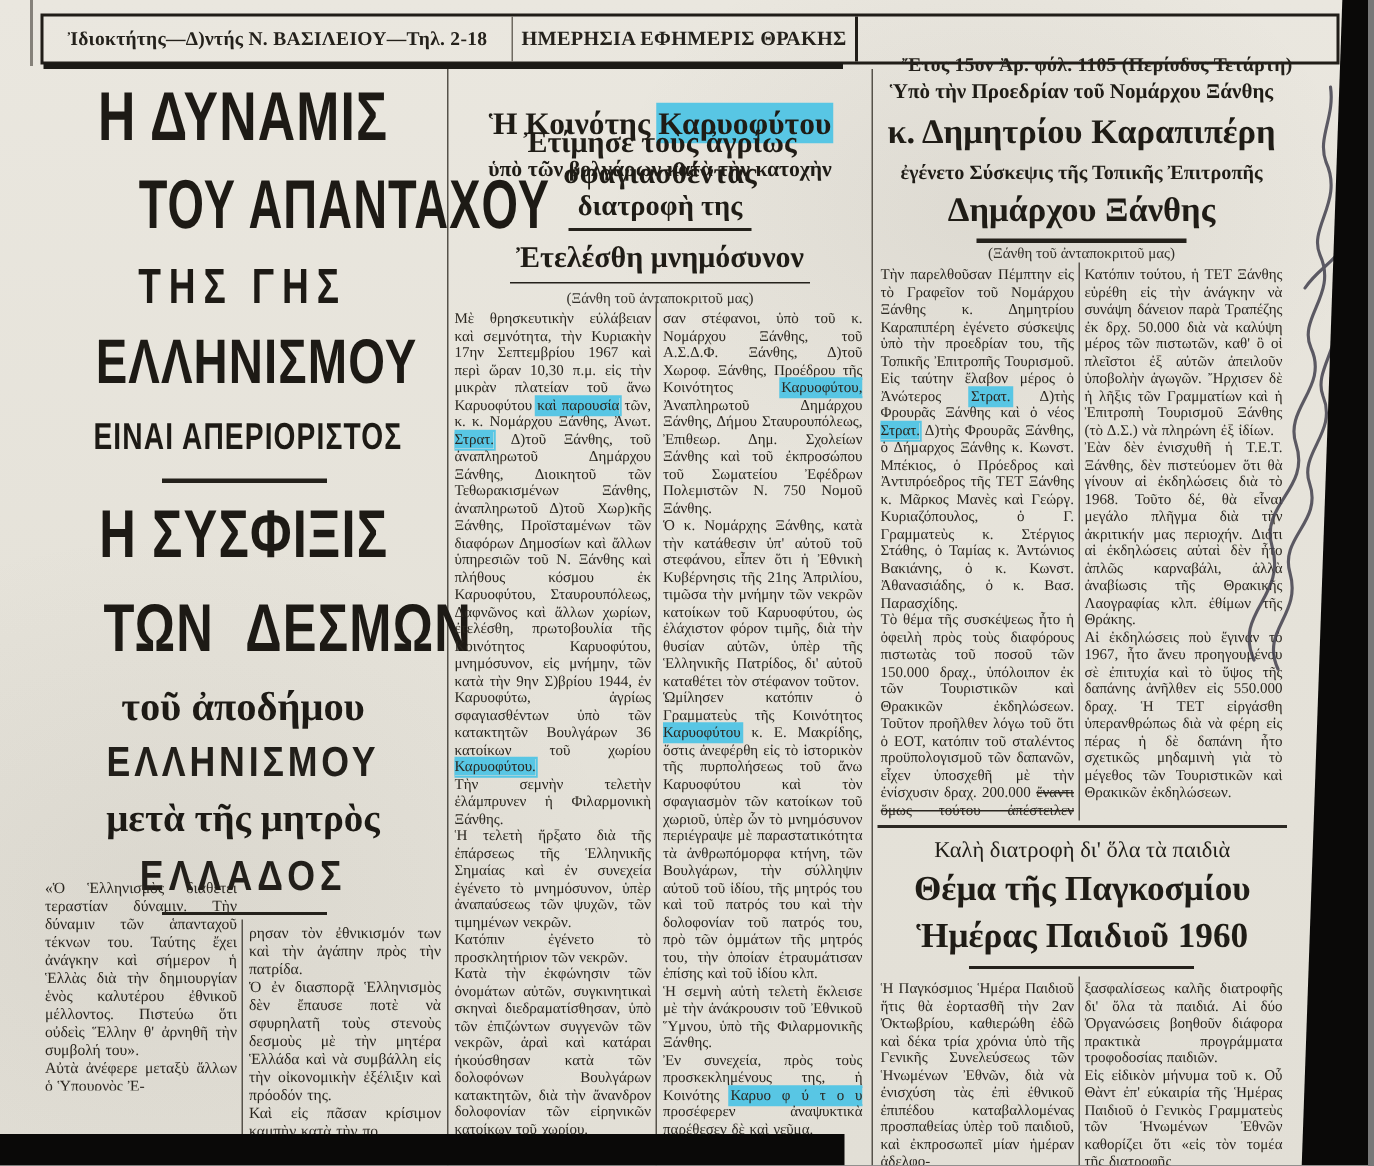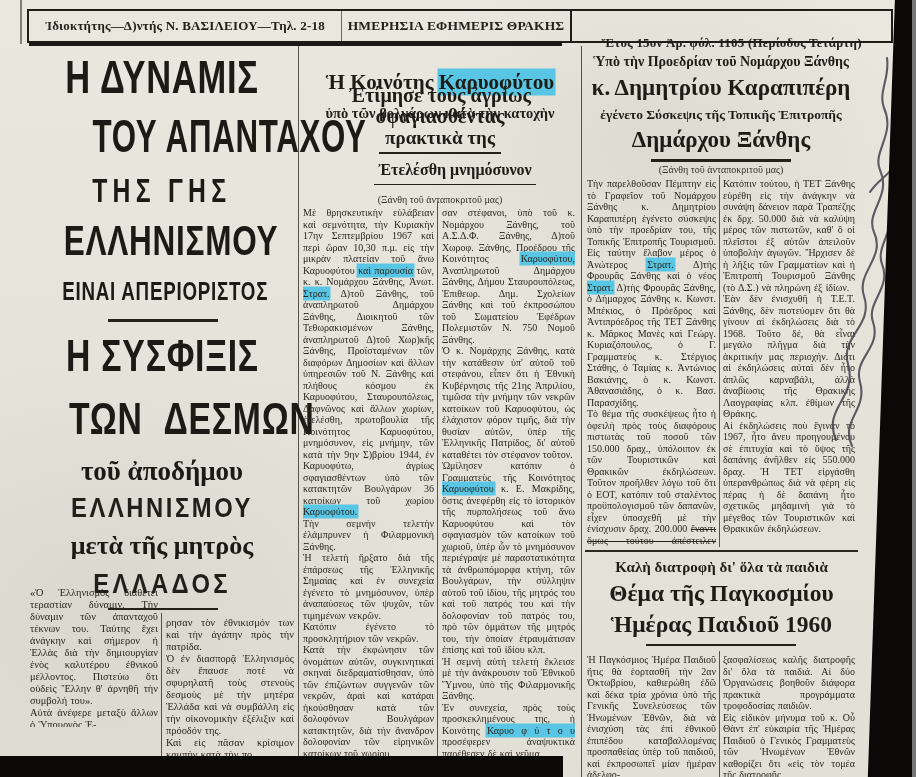--- a/index.html
+++ b/index.html
@@ -84,23 +84,23 @@
 Αὐτὰ ἀνέφερε μεταξὺ ἄλλων ὁ Ὑπουργὸς Ἐ-</div>
   <div class="abs vrule" style="left:161px;top:613px;height:144px;"></div>
   <div class="abs bodycol lg" style="left:166px;top:617px;width:128px;height:140px;">ρησαν τὸν ἐθνικισμόν των καὶ τὴν ἀγάπην πρὸς τὴν πατρίδα.
 Ὁ ἐν διασπορᾷ Ἑλληνισμὸς δὲν ἔπαυσε ποτὲ νὰ σφυρηλατῆ τοὺς στενοὺς δεσμοὺς μὲ τὴν μητέρα Ἑλλάδα καὶ νὰ συμβάλλη εἰς τὴν οἰκονομικὴν ἐξέλιξιν καὶ πρόοδόν της.
 Καὶ εἰς πᾶσαν κρίσιμον καμπὴν κατὰ τὴν πο</div>
 
   <div class="abs ahead" style="left:302px;top:71px;width:276px;font-size:21px;font-weight:bold;"><span>Ἡ Κοινότης </span><span class="hl">Καρυοφύτου</span></div>
   <div class="abs ahead" style="left:302px;top:85px;width:276px;font-size:20px;font-weight:bold;">Ἐτίμησε τοὺς ἀγρίως σφαγιασθέντας</div>
   <div class="abs ahead" style="left:302px;top:106px;width:276px;font-size:14.5px;font-weight:bold;">ὑπὸ τῶν βολγάρων κατὰ τὴν κατοχὴν</div>
   <div class="abs ahead" style="left:302px;top:128px;width:276px;font-size:19px;font-weight:bold;">
-    <span style="display:inline-block;border-bottom:2px solid #24211b;padding:0 6px 4px;">πρακτικὰ της</span>
+    <span style="display:inline-block;border-bottom:2px solid #24211b;padding:0 6px 4px;">διατροφὴ της</span>
   </div>
-  <div class="abs ahead" style="left:317px;top:162px;width:276px;font-size:16px;font-weight:bold;">
+  <div class="abs ahead" style="left:302px;top:162px;width:276px;font-size:20px;font-weight:bold;">
     <span style="display:inline-block;border-bottom:1.5px solid #24211b;padding:0 4px 5px;">Ἐτελέσθη  μνημόσυνον</span>
   </div>
   <div class="abs dateline" style="left:302px;top:194px;width:276px;">(Ξάνθη τοῦ ἀνταποκριτοῦ μας)</div>
 
   <div class="abs bodycol" style="left:303px;top:207px;width:131px;height:569px;"><span>Μὲ θρησκευτικὴν εὐλάβειαν καὶ σεμνότητα, τὴν Κυριακὴν 17ην Σεπτεμβρίου 1967 καὶ περὶ ὥραν 10,30 π.μ. εἰς τὴν μικρὰν πλατείαν τοῦ ἄνω Καρυοφύτου </span><span class="hl">καὶ παρουσία</span><span> τῶν, κ. κ. Νομάρχου Ξάνθης, Ἀνωτ. </span><span class="hl">Στρατ.</span><span> Δ)τοῦ Ξάνθης, τοῦ ἀναπληρωτοῦ Δημάρχου Ξάνθης, Διοικητοῦ τῶν Τεθωρακισμένων Ξάνθης, ἀναπληρωτοῦ Δ)τοῦ Χωρ)κῆς Ξάνθης, Προϊσταμένων τῶν διαφόρων Δημοσίων καὶ ἄλλων ὑπηρεσιῶν τοῦ Ν. Ξάνθης καὶ πλήθους κόσμου ἐκ Καρυοφύτου, Σταυρουπόλεως, Δαφνῶνος καὶ ἄλλων χωρίων, ἐτελέσθη, πρωτοβουλία τῆς Κοινότητος Καρυοφύτου, μνημόσυνον, εἰς μνήμην, τῶν κατὰ τὴν 9ην Σ)βρίου 1944, ἐν Καρυοφύτω, ἀγρίως σφαγιασθέντων ὑπὸ τῶν κατακτητῶν Βουλγάρων 36 κατοίκων τοῦ χωρίου </span><span class="hl">Καρυοφύτου.</span><span>
 Τὴν σεμνὴν τελετὴν ἐλάμπρυνεν ἡ Φιλαρμονικὴ Ξάνθης.
 Ἡ τελετὴ ἤρξατο διὰ τῆς ἐπάρσεως τῆς Ἑλληνικῆς Σημαίας καὶ ἐν συνεχεία ἐγένετο τὸ μνημόσυνον, ὑπὲρ ἀναπαύσεως τῶν ψυχῶν, τῶν τιμημένων νεκρῶν.
 Κατόπιν ἐγένετο τὸ προσκλητήριον τῶν νεκρῶν.
 Κατὰ τὴν ἐκφώνησιν τῶν ὀνομάτων αὐτῶν, συγκινητικαὶ σκηναὶ διεδραματίσθησαν, ὑπὸ τῶν ἐπιζώντων συγγενῶν τῶν νεκρῶν, ἀραὶ καὶ κατάραι ἠκούσθησαν κατὰ τῶν δολοφόνων Βουλγάρων κατακτητῶν, διὰ τὴν ἄνανδρον δολοφονίαν τῶν εἰρηνικῶν κατοίκων τοῦ χωρίου.
 Ἐτηρήθη ἑνὸς λεπτοῦ σιγὴ εἰς μνήμην τῶν δολοφονηθέντων καὶ κατετέθη-</span></div>
@@ -120,21 +120,21 @@
 
   <div class="abs bodycol" style="left:587px;top:178px;width:129px;height:369px;"><span>Τὴν παρελθοῦσαν Πέμπτην εἰς τὸ Γραφεῖον τοῦ Νομάρχου Ξάνθης κ. Δημητρίου Καραπιπέρη ἐγένετο σύσκεψις ὑπὸ τὴν προεδρίαν του, τῆς Τοπικῆς Ἐπιτροπῆς Τουρισμοῦ. Εἰς ταύτην ἔλαβον μέρος ὁ Ἀνώτερος </span><span class="hl">Στρατ.</span><span> Δ)τὴς Φρουρᾶς Ξάνθης καὶ ὁ νέος </span><span class="hl">Στρατ.</span><span> Δ)τὴς Φρουρᾶς Ξάνθης, ὁ Δήμαρχος Ξάνθης κ. Κωνστ. Μπέκιος, ὁ Πρόεδρος καὶ Ἀντιπρόεδρος τῆς ΤΕΤ Ξάνθης κ. Μᾶρκος Μανὲς καὶ Γεώργ. Κυριαζόπουλος, ὁ Γ. Γραμματεὺς κ. Στέργιος Στάθης, ὁ Ταμίας κ. Ἀντώνιος Βακιάνης, ὁ κ. Κωνστ. Ἀθανασιάδης, ὁ κ. Βασ. Παρασχίδης.
 Τὸ θέμα τῆς συσκέψεως ἦτο ἡ ὀφειλὴ πρὸς τοὺς διαφόρους πιστωτὰς τοῦ ποσοῦ τῶν 150.000 δραχ., ὑπόλοιπον ἐκ τῶν Τουριστικῶν καὶ Θρακικῶν ἐκδηλώσεων. Τοῦτον προῆλθεν λόγω τοῦ ὅτι ὁ ΕΟΤ, κατόπιν τοῦ σταλέντος προϋπολογισμοῦ τῶν δαπανῶν, εἶχεν ὑποσχεθῆ μὲ τὴν ἐνίσχυσιν δραχ. 200.000 </span><span class="strike">ἔναντι ὅμως τούτου ἀπέστειλεν</span><span> 120.000.</span></div>
   <div class="abs vrule" style="left:719px;top:175px;height:372px;"></div>
   <div class="abs bodycol" style="left:723px;top:178px;width:132px;height:369px;">Κατόπιν τούτου, ἡ ΤΕΤ Ξάνθης εὑρέθη εἰς τὴν ἀνάγκην νὰ συνάψη δάνειον παρὰ Τραπέζης ἐκ δρχ. 50.000 διὰ νὰ καλύψη μέρος τῶν πιστωτῶν, καθ' ὃ οἱ πλεῖστοι ἐξ αὐτῶν ἀπειλοῦν ὑποβολὴν ἀγωγῶν. Ἤρχισεν δὲ ἡ λῆξις τῶν Γραμματίων καὶ ἡ Ἐπιτροπὴ Τουρισμοῦ Ξάνθης (τὸ Δ.Σ.) νὰ πληρώνη ἐξ ἰδίων.
 Ἐὰν δὲν ἐνισχυθῆ ἡ Τ.Ε.Τ. Ξάνθης, δὲν πιστεύομεν ὅτι θὰ γίνουν αἱ ἐκδηλώσεις διὰ τὸ 1968. Τοῦτο δέ, θὰ εἶναι μεγάλο πλῆγμα διὰ τὴν ἀκριτικήν μας περιοχήν. Διότι αἱ ἐκδηλώσεις αὐταὶ δὲν ἦτο ἁπλῶς καρναβάλι, ἀλλὰ ἀναβίωσις τῆς Θρακικῆς Λαογραφίας κλπ. ἐθίμων τῆς Θράκης.
 Αἱ ἐκδηλώσεις ποὺ ἔγιναν τὸ 1967, ἦτο ἄνευ προηγουμένου σὲ ἐπιτυχία καὶ τὸ ὕψος τῆς δαπάνης ἀνῆλθεν εἰς 550.000 δραχ. Ἡ ΤΕΤ εἰργάσθη ὑπερανθρώπως διὰ νὰ φέρη εἰς πέρας ἡ δὲ δαπάνη ἦτο σχετικῶς μηδαμινὴ γιὰ τὸ μέγεθος τῶν Τουριστικῶν καὶ Θρακικῶν ἐκδηλώσεων.</div>
 
   <div class="abs hrule" style="left:585px;top:550px;width:273px;height:2px;"></div>
 
-  <div class="abs ahead" style="left:585px;top:560px;width:273px;font-size:15px;font-weight:bold;">Καλὴ διατροφὴ δι' ὅλα τὰ παιδιὰ</div>
+  <div class="abs ahead" style="left:585px;top:560px;width:273px;font-size:15px;font-weight:normal;">Καλὴ διατροφὴ δι' ὅλα τὰ παιδιὰ</div>
   <div class="abs ahead" style="left:585px;top:581px;width:273px;font-size:23.5px;font-weight:bold;">Θέμα τῆς Παγκοσμίου</div>
   <div class="abs ahead" style="left:585px;top:612px;width:273px;font-size:23.5px;font-weight:bold;">Ἡμέρας Παιδιοῦ 1960</div>
   <div class="abs underbar" style="left:646px;top:644px;width:150px;height:2px;"></div>
 
   <div class="abs bodycol" style="left:587px;top:654px;width:129px;height:123px;">Ἡ Παγκόσμιος Ἡμέρα Παιδιοῦ ἥτις θὰ ἑορτασθῆ τὴν 2αν Ὀκτωβρίου, καθιερώθη ἐδῶ καὶ δέκα τρία χρόνια ὑπὸ τῆς Γενικῆς Συνελεύσεως τῶν Ἡνωμένων Ἐθνῶν, διὰ νὰ ἐνισχύση τὰς ἐπὶ ἐθνικοῦ ἐπιπέδου καταβαλλομένας προσπαθείας ὑπὲρ τοῦ παιδιοῦ, καὶ ἐκπροσωπεῖ μίαν ἡμέραν ἀδελφο-</div>
   <div class="abs vrule" style="left:719px;top:651px;height:126px;"></div>
   <div class="abs bodycol" style="left:723px;top:654px;width:132px;height:123px;">ξασφαλίσεως καλῆς διατροφῆς δι' ὅλα τὰ παιδιά. Αἱ δύο Ὀργανώσεις βοηθοῦν διάφορα πρακτικὰ προγράμματα τροφοδοσίας παιδιῶν.
 Εἰς εἰδικὸν μήνυμα τοῦ κ. Οὗ Θὰντ ἐπ' εὐκαιρία τῆς Ἡμέρας Παιδιοῦ ὁ Γενικὸς Γραμματεὺς τῶν Ἡνωμένων Ἐθνῶν καθορίζει ὅτι «εἰς τὸν τομέα τῆς διατροφῆς</div>
 
   <svg class="abs sig" style="left:818px;top:42px;" width="84" height="410" viewBox="0 0 84 410" aria-hidden="true">

